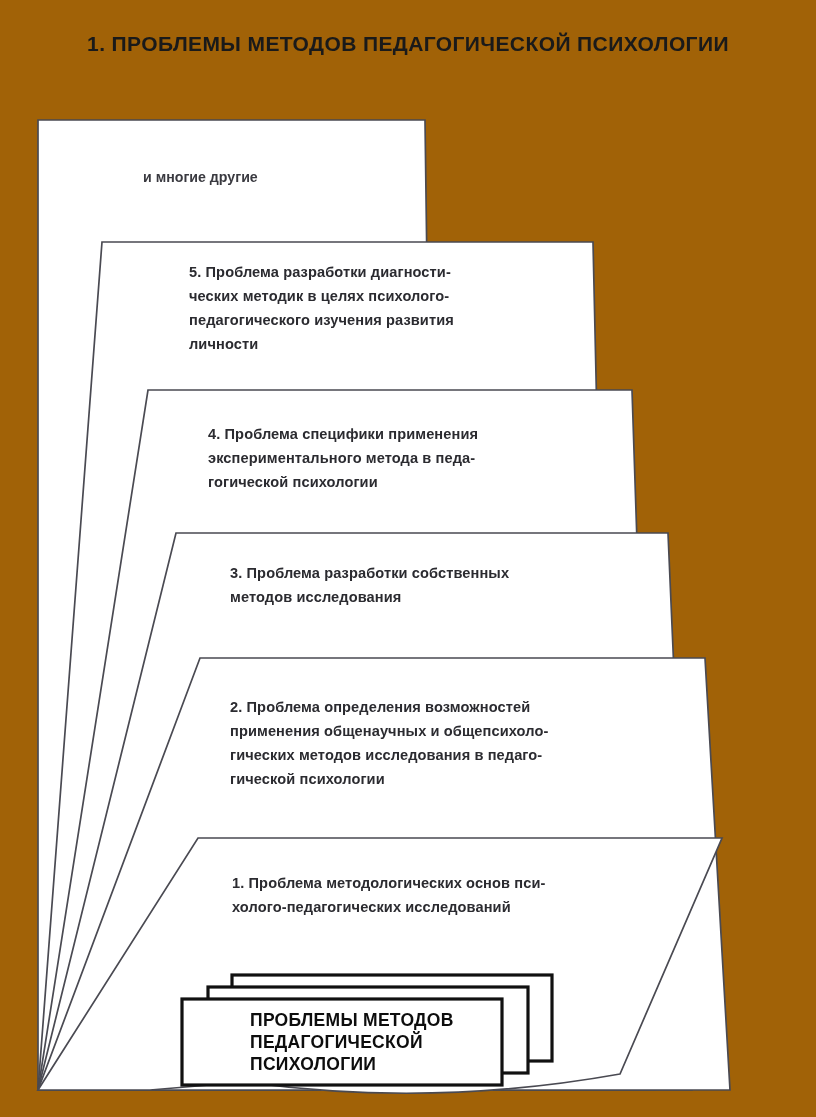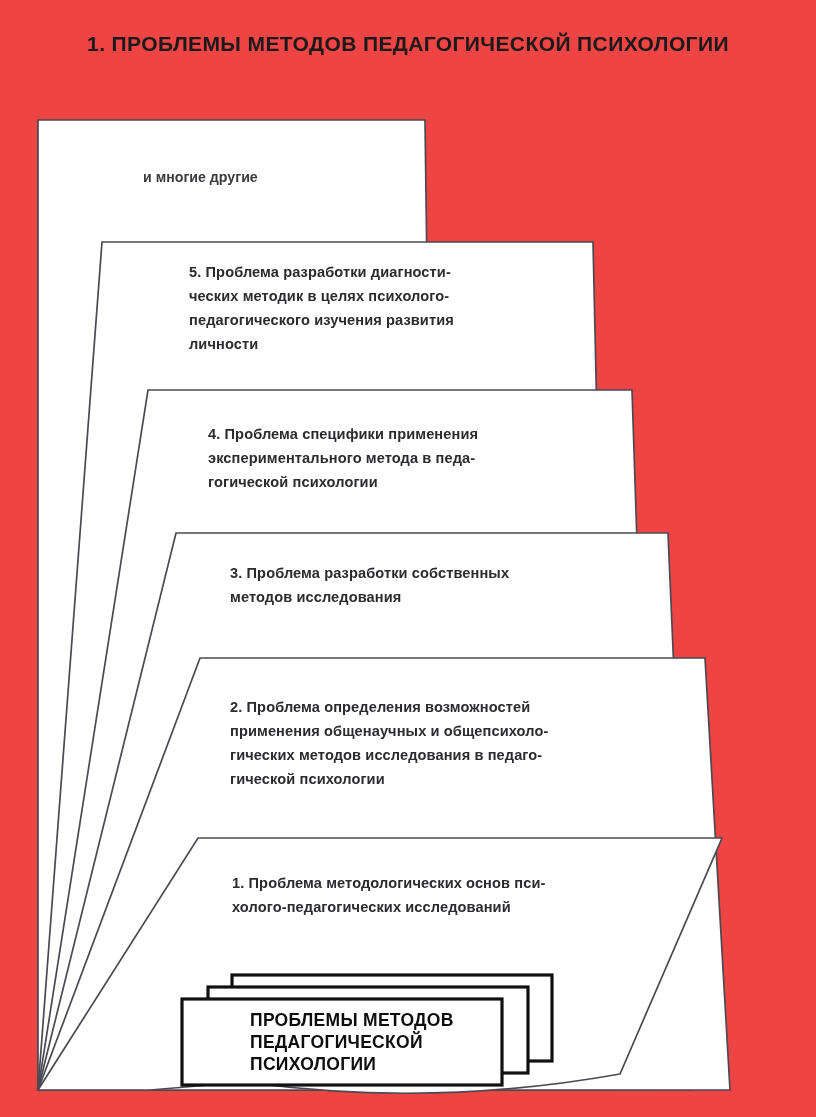--- a/index.html
+++ b/index.html
@@ -12,21 +12,21 @@
     height: 1117px;
     font-family: "Liberation Sans", sans-serif;
     color: #111111;
     position: relative;
     overflow: hidden;
   }
   #page {
     position: relative;
     width: 816px;
     height: 1117px;
-    background: #ef4444;
+    background: #a16207;
   }
   #title {
     position: absolute;
     left: 0;
     top: 32px;
     width: 816px;
     text-align: center;
     font-size: 21px;
     font-weight: bold;
     letter-spacing: 0.4px;

